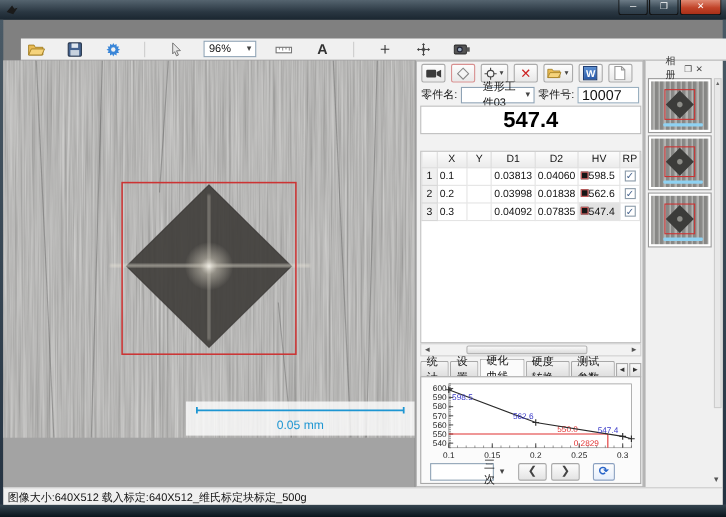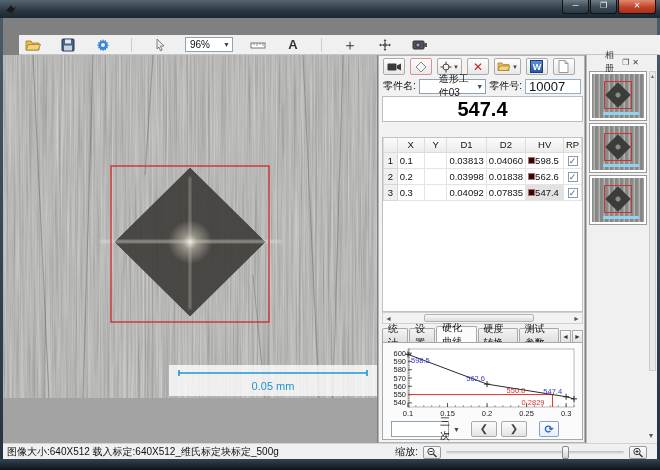--- a/index.html
+++ b/index.html
@@ -498,37 +498,16 @@
           <div class="t-scale"></div>
         </div>
       </div>
       <div class="alb-scroll">▲</div>
       <div class="alb-caret">▾</div>
     </div>
   </div>
 
   <div class="statusbar">
     <span>图像大小:640X512  载入标定:640X512_维氏标定块标定_500g</span>
-    <span class="zoomctl">
-      <span>缩放:</span>
-      <span class="magbtn">
-        <svg width="12" height="11" viewBox="0 0 12 11">
-            <circle cx="5" cy="4.5" r="3.2" fill="none" stroke="#333"></circle>
-            <line x1="7.4" y1="7" x2="10.5" y2="10" stroke="#333" stroke-width="1.4"></line>
-            <line x1="3.4" y1="4.5" x2="6.6" y2="4.5" stroke="#333"></line>
-          </svg>
-      </span>
-      <span class="ztrack">
-          <span class="zhandle"></span>
-        </span>
-      <span class="magbtn">
-        <svg width="12" height="11" viewBox="0 0 12 11">
-            <circle cx="5" cy="4.5" r="3.2" fill="none" stroke="#333"></circle>
-            <line x1="7.4" y1="7" x2="10.5" y2="10" stroke="#333" stroke-width="1.4"></line>
-            <line x1="3.4" y1="4.5" x2="6.6" y2="4.5" stroke="#333"></line>
-            <line x1="5" y1="2.9" x2="5" y2="6.1" stroke="#333"></line>
-          </svg>
-      </span>
-    </span>
   </div>
 
   <div class="bottom-strip"></div>
 </div>
 
 </body></html>

